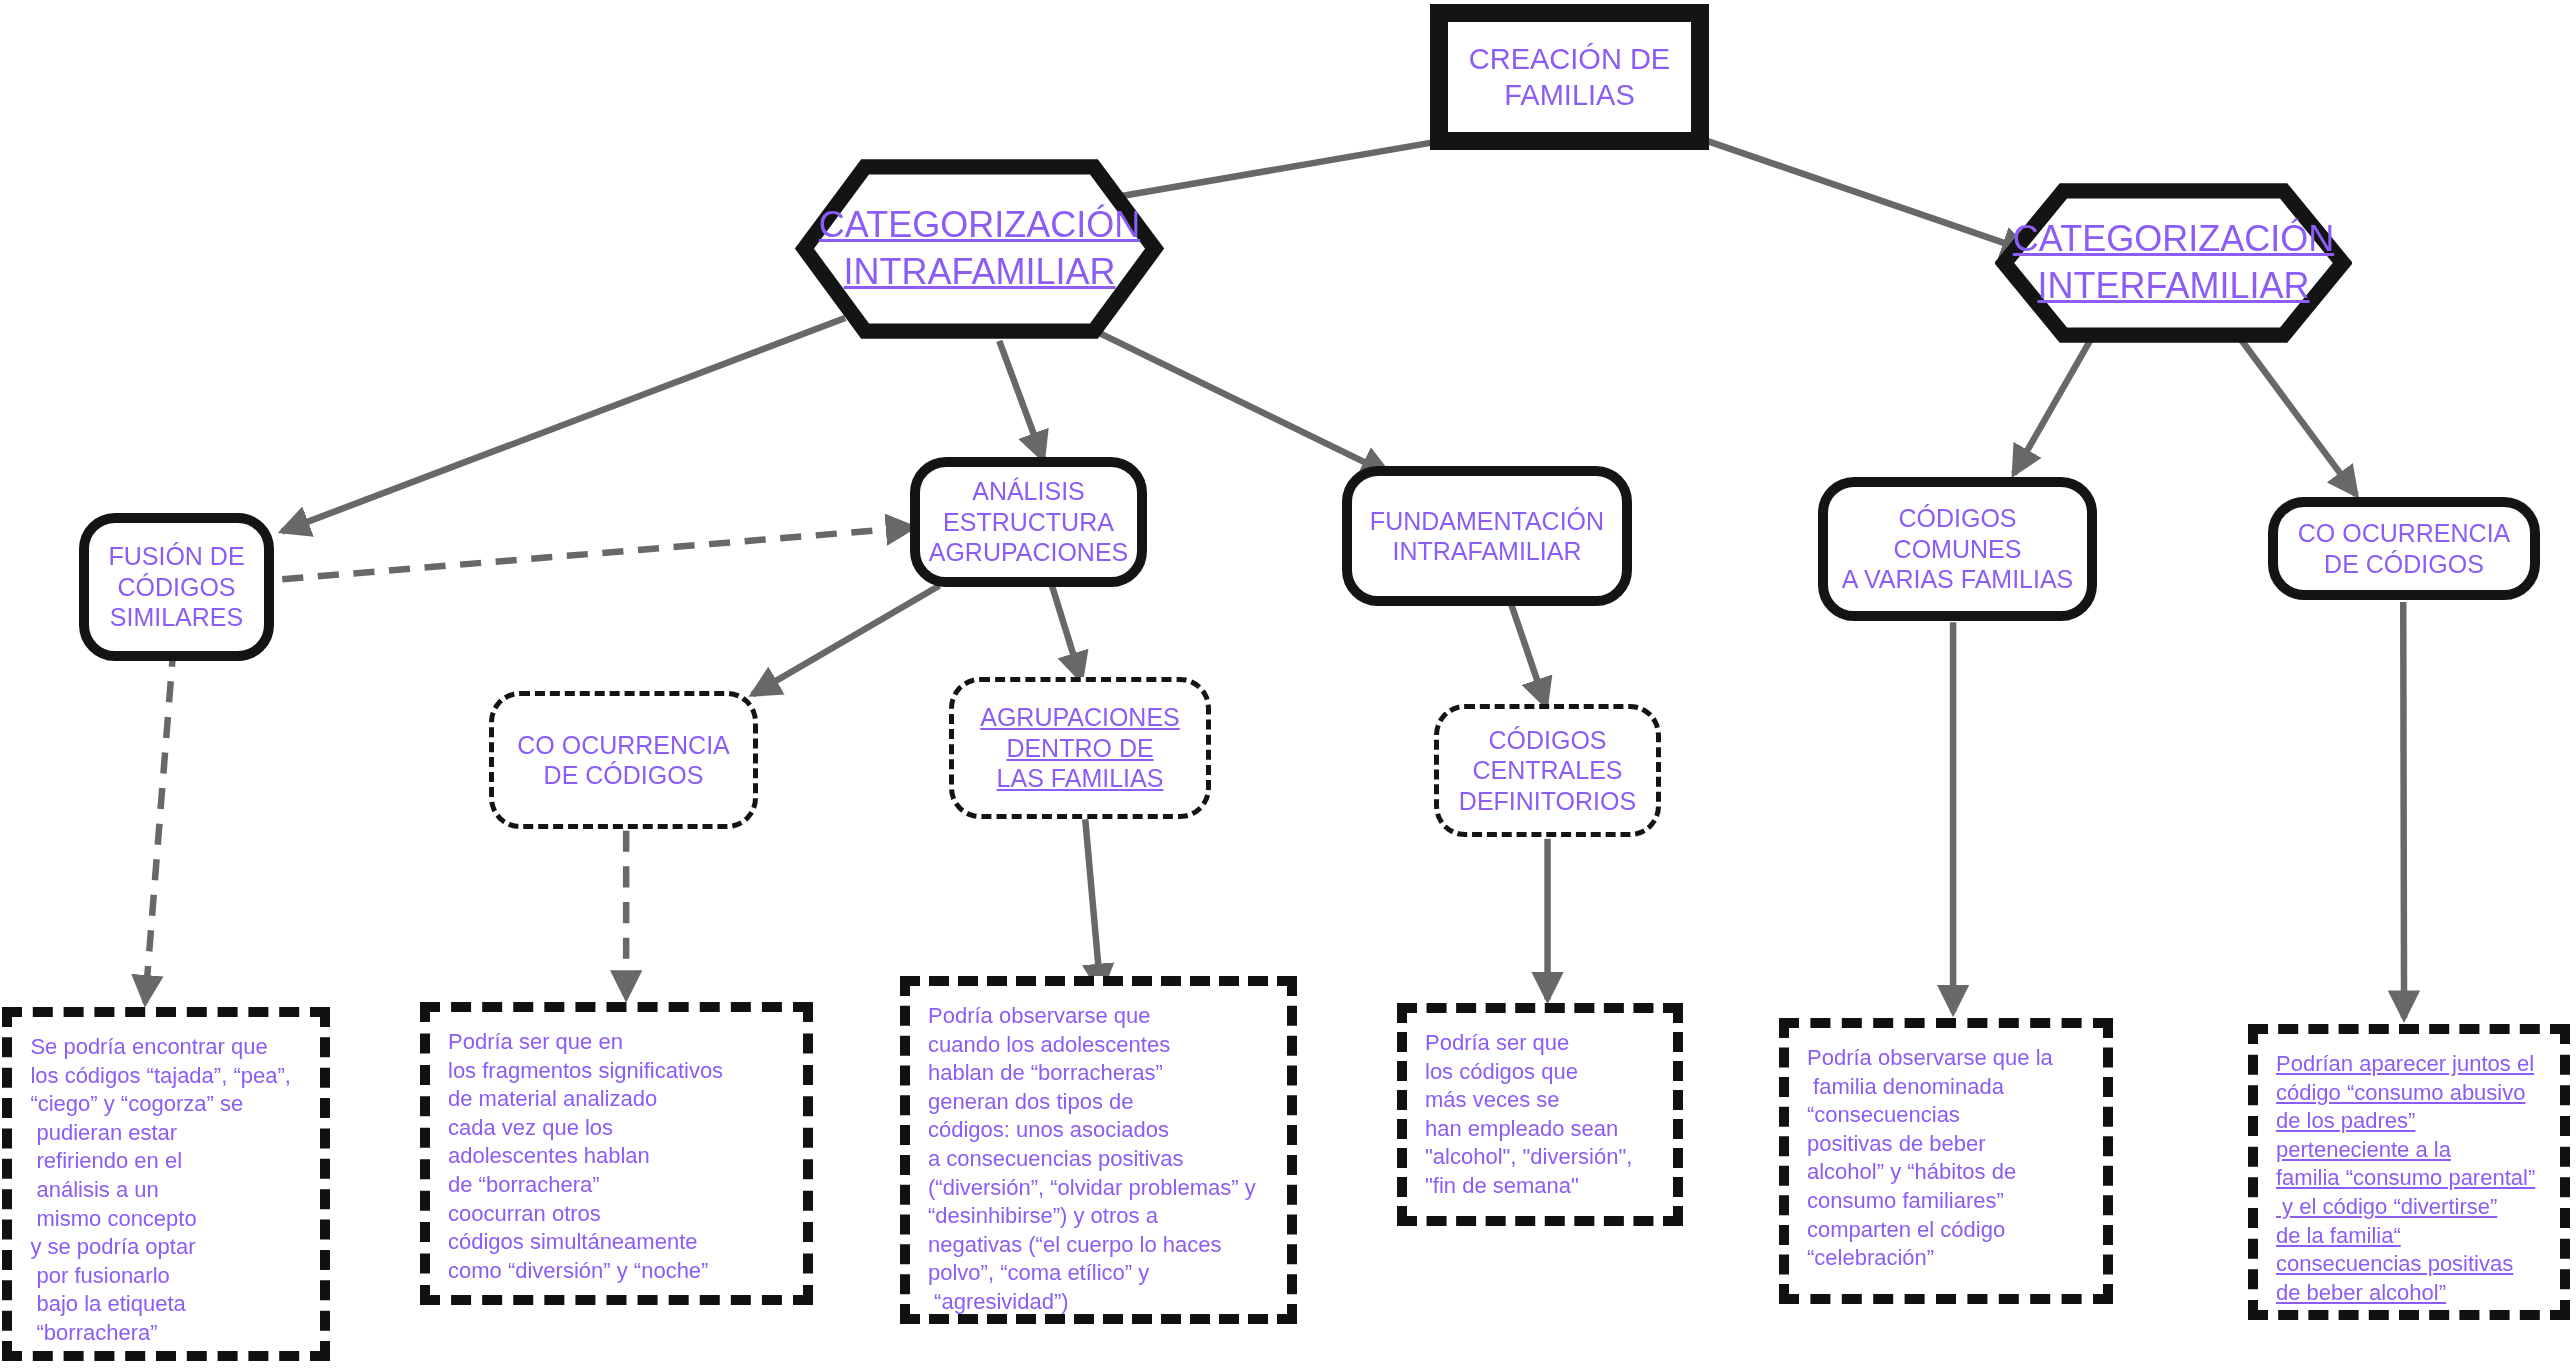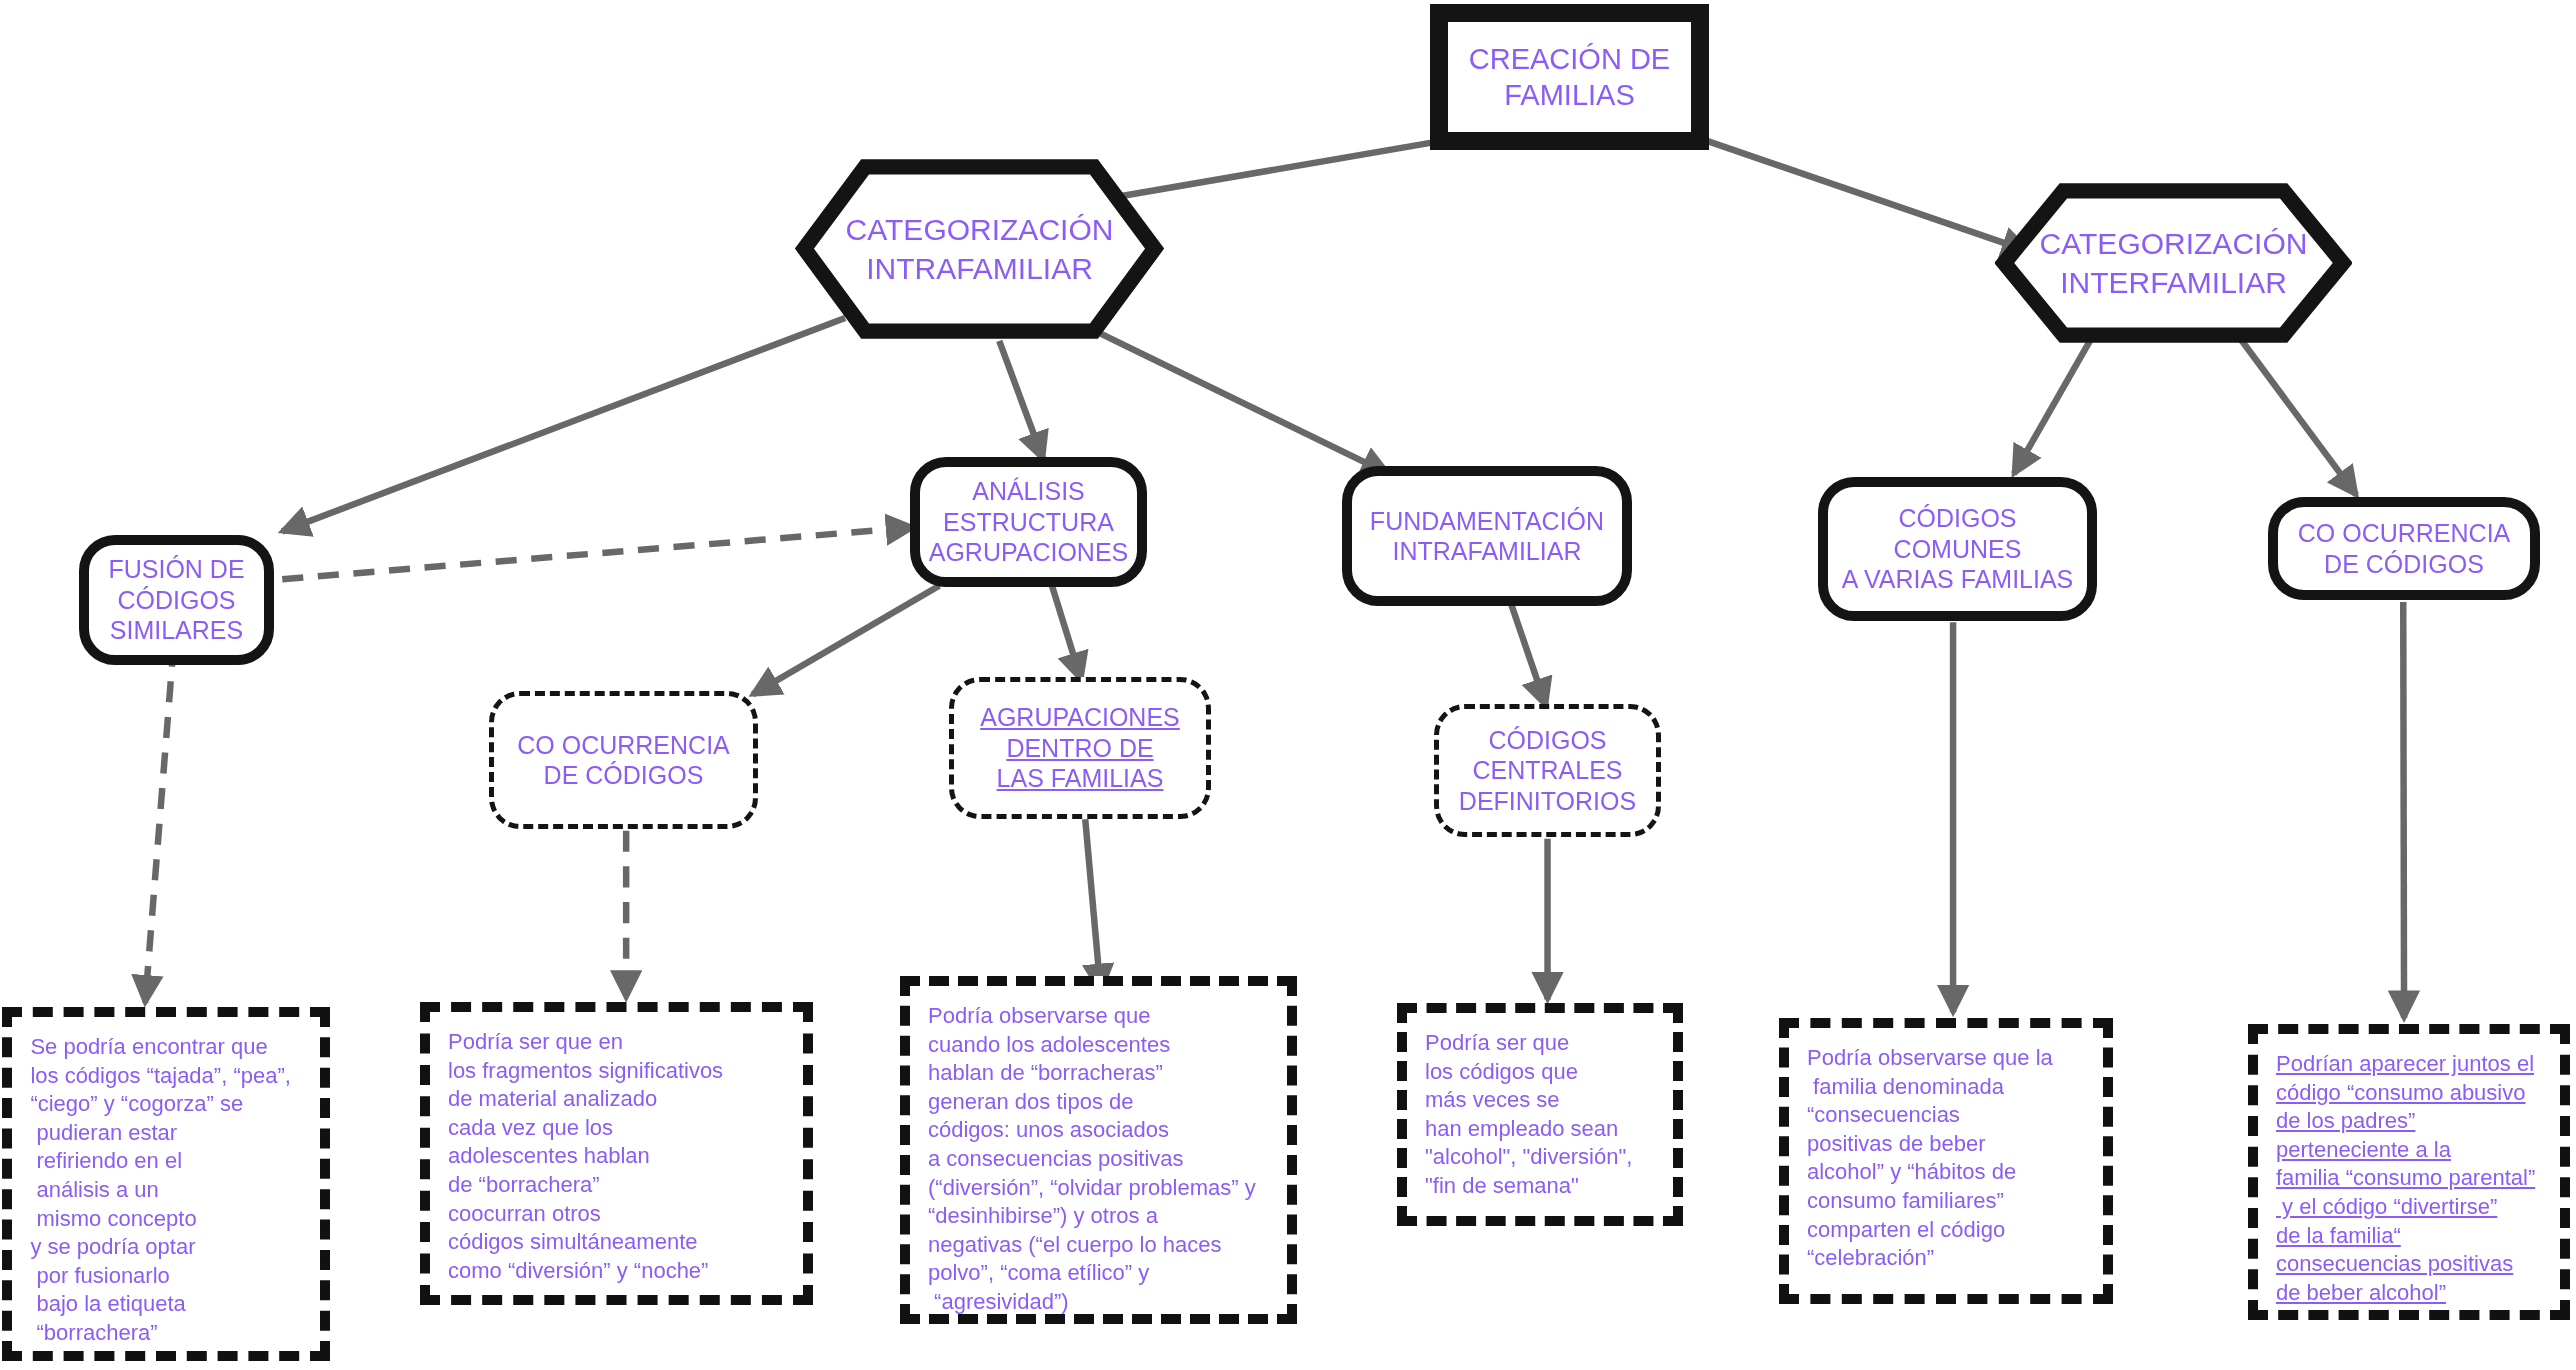--- a/index.html
+++ b/index.html
@@ -15,21 +15,21 @@
   .node, .note, .hexwrap, .topbox { position:absolute; z-index:2; box-sizing:border-box; }
 
   .topbox {
     background:#fff; border:18px solid #141414;
     display:flex; align-items:center; justify-content:center;
     text-align:center; font-size:29px; line-height:1.25; white-space:pre;
   }
   .hexwrap svg { position:absolute; left:0; top:0; }
   .hexlabel {
     position:absolute; inset:0; display:flex; align-items:center; justify-content:center;
-    text-align:center; font-size:30px; line-height:1.3; white-space:pre;
+    text-align:center; font-size:36px; line-height:1.3; white-space:pre;text-decoration:underline;
   }
   .node {
     background:#fff; display:flex; align-items:center; justify-content:center;
     text-align:center; font-size:25px; line-height:1.22; white-space:pre;
   }
   .node.solid { border:10.5px solid #141414; border-radius:36px; }
   .node.dotted { border:5.7px dashed #141414; border-radius:31px; }
   .note {
     background:#fff; border:10.5px dashed #111;
     font-size:22px; line-height:1.3; white-space:pre;
@@ -78,21 +78,21 @@
   </div>
 
   <div class="hexwrap" style="left:1995px; top:182px; width:357px; height:162px;">
     <svg width="357" height="162" viewBox="0 0 440 200">
       <polygon points="11,100 84,11 356,11 429,100 356,189 84,189" fill="#ffffff" stroke="#141414" stroke-width="19"></polygon>
     </svg>
     <div class="hexlabel">CATEGORIZACIÓN
 INTERFAMILIAR</div>
   </div>
 
-  <div class="node solid" style="left:79px; top:535px; width:195px; height:130px;">FUSIÓN DE
+  <div class="node solid" style="left:79px; top:513px; width:195px; height:148px;">FUSIÓN DE
 CÓDIGOS
 SIMILARES</div>
 
   <div class="node solid" style="left:910px; top:457px; width:237px; height:130px;">ANÁLISIS
 ESTRUCTURA
 AGRUPACIONES</div>
 
   <div class="node solid" style="left:1342px; top:466px; width:290px; height:140px;">FUNDAMENTACIÓN
 INTRAFAMILIAR</div>
 

